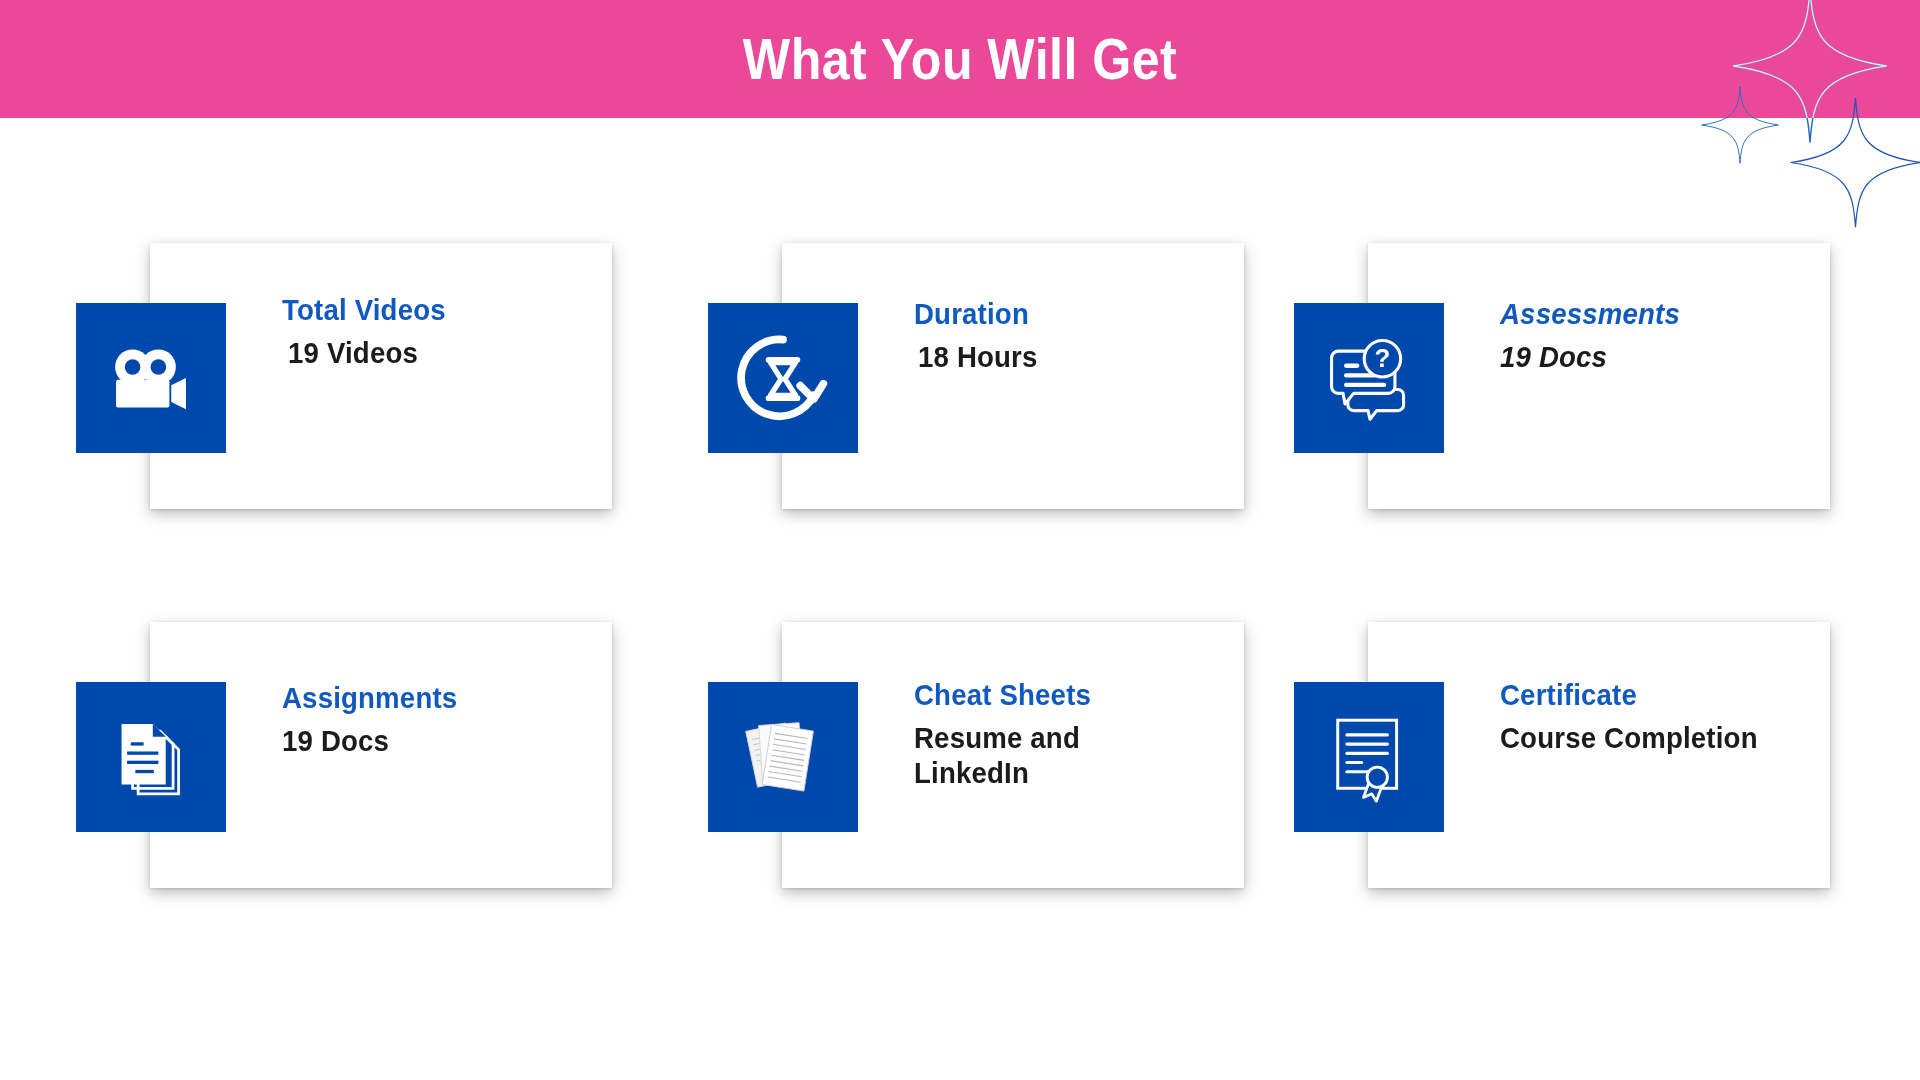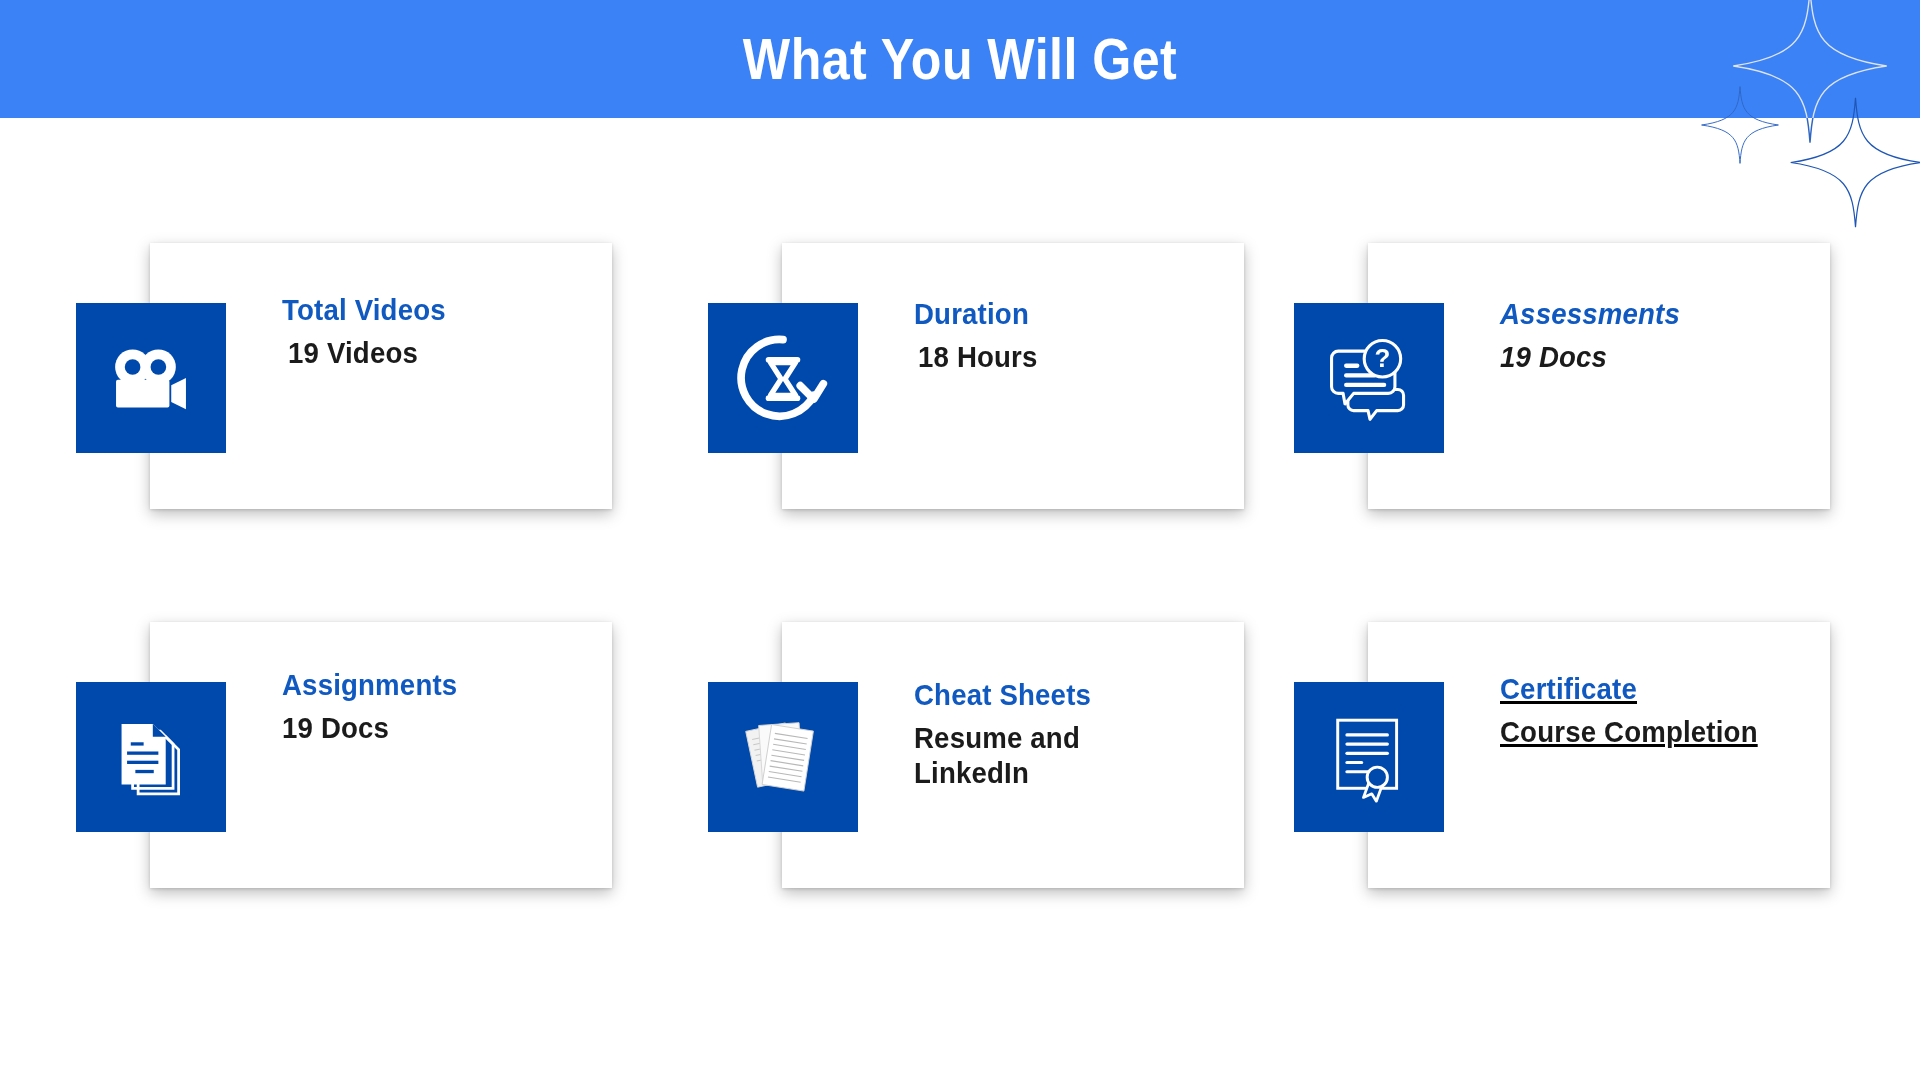--- a/index.html
+++ b/index.html
@@ -16,21 +16,21 @@
     position: relative;
   }
 
   
   .header-bar {
     position: absolute;
     left: 0;
     top: 0;
     width: 1920px;
     height: 118px;
-    background: #3b82f6;
+    background: #ec4899;
     overflow: hidden;
   }
   .header-title {
     position: absolute;
     left: 0;
     top: 0;
     width: 1920px;
     height: 118px;
     display: flex;
     align-items: center;
@@ -151,23 +151,23 @@
     transform: scaleX(0.92);
     transform-origin: left center;
     margin: 0;
     white-space: pre-line;
   }
   .card-wrap.row1.col1 .card-text { top: 52px; }
   .card-wrap.row1.col1 .card-value { margin-left: 6px; }
   .card-wrap.row1.col2 .card-text { top: 56px; }
   .card-wrap.row1.col2 .card-value { margin-left: 4px; }
   .card-wrap.row1.col3 .card-text { top: 56px; font-style: italic; }
-  .card-wrap.row2.col1 .card-text { top: 48px; }
+  .card-wrap.row2.col1 .card-text { top: 61px; }
   .card-wrap.row2.col2 .card-text { top: 58px; }
-  .card-wrap.row2.col3 .card-text { top: 52px; text-decoration: underline; }
+  .card-wrap.row2.col3 .card-text { top: 58px; }
 </style>
 </head>
 <body>
 
 <div class="header-bar">
   <div class="header-title">What You Will Get</div>
 </div>
 
 <div class="sparkle-layer">
 

